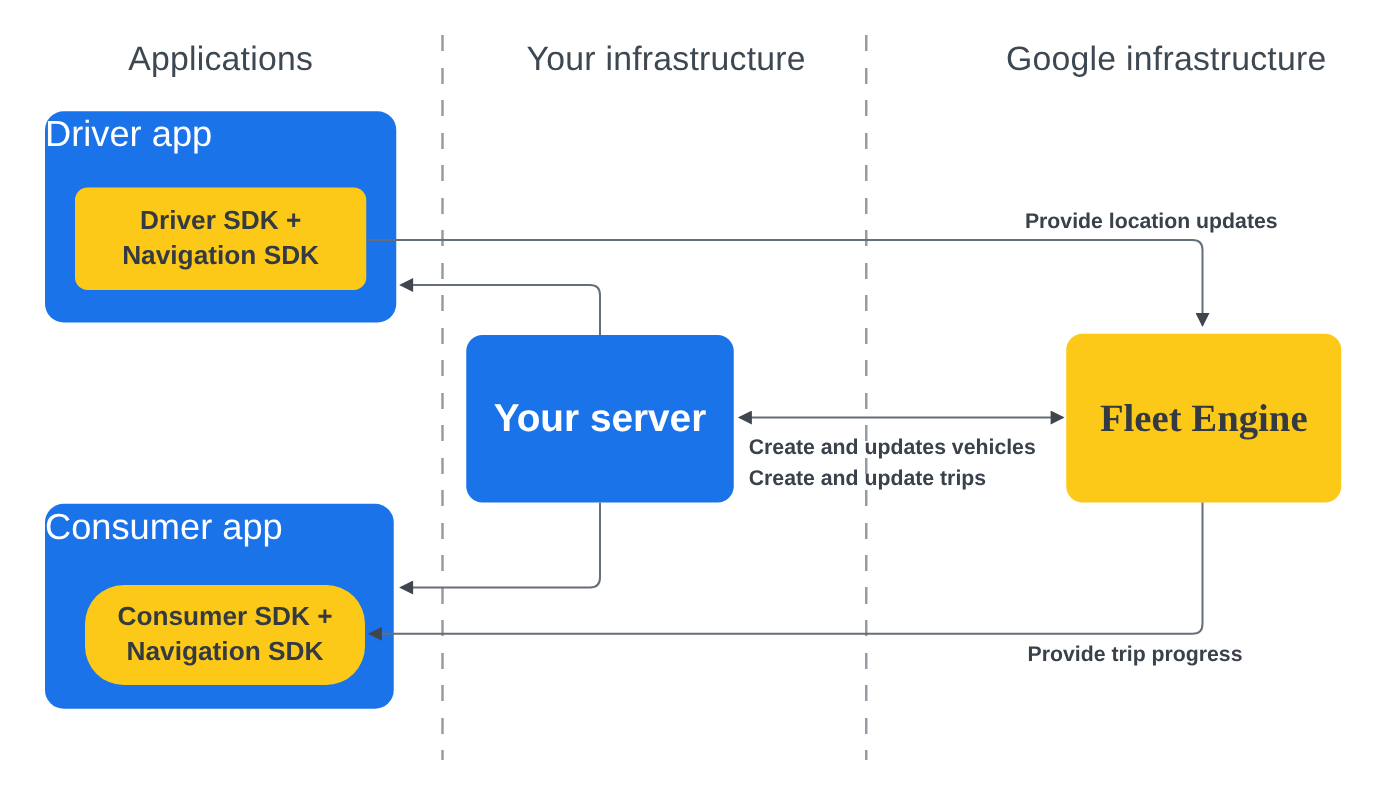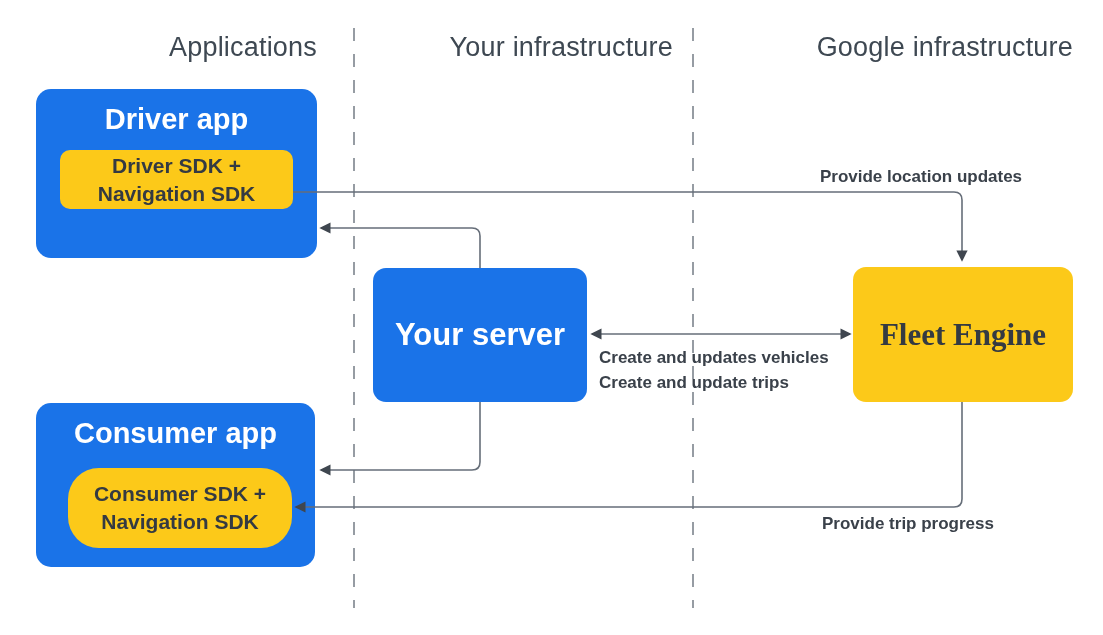--- a/index.html
+++ b/index.html
@@ -21,21 +21,21 @@
     position:relative;
     width:1103px;height:635px;
     background:var(--bg);
     overflow:hidden;
   }
   .col-header{
     position:absolute;
     font-size:27px;
     font-weight:400;
     color:var(--header-text);
-    text-align:right;
+    text-align:center;
     line-height:34px;
     letter-spacing:.2px;
     white-space:nowrap;
   }
   .divider{
     position:absolute;
     width:2px;
     top:28px;height:580px;
     background:repeating-linear-gradient(
       to bottom,
@@ -43,25 +43,23 @@
       transparent 13px, transparent 26px);
   }
   .node{
     position:absolute;
     border-radius:15px;
   }
   .node.blue{background:var(--blue);}
   .node.yellow{background:var(--yellow);}
   .app-title{
     color:var(--white-text);
-    font-weight:700;
+    font-weight:400;
     font-size:29px;
-    text-align:center;
     line-height:38px;
-    margin-top:11px;
     white-space:nowrap;
   }
   .sdk-box{
     position:absolute;
     background:var(--yellow);
     border-radius:10px;
     display:flex;
     align-items:center;
     justify-content:center;
     text-align:center;
@@ -111,21 +109,21 @@
   <div class="col-header" style="left:36px;top:30px;width:281px;">Applications</div>
   <div class="col-header" style="left:793px;top:30px;width:280px;">Google infrastructure</div>
   <div class="col-header" style="left:393px;top:30px;width:280px;">Your infrastructure</div>
 
   <div class="divider" style="left:353px;"></div>
   <div class="divider" style="left:692px;"></div>
 
   <div class="node blue" style="left:36px;top:89px;width:281px;height:169px;">
     <div class="app-title">Driver app</div>
   </div>
-  <div class="sdk-box" style="left:60px;top:150px;width:233px;height:59px;">
+  <div class="sdk-box" style="left:60px;top:150px;width:233px;height:82px;">
     <span>Driver SDK + Navigation SDK</span>
   </div>
 
   <div class="node blue" style="left:36px;top:403px;width:279px;height:164px;">
     <div class="app-title">Consumer app</div>
   </div>
   <div class="sdk-box" style="left:68px;top:468px;width:224px;height:80px;border-radius:31px;">
     <span>Consumer SDK + Navigation SDK</span>
   </div>
 

